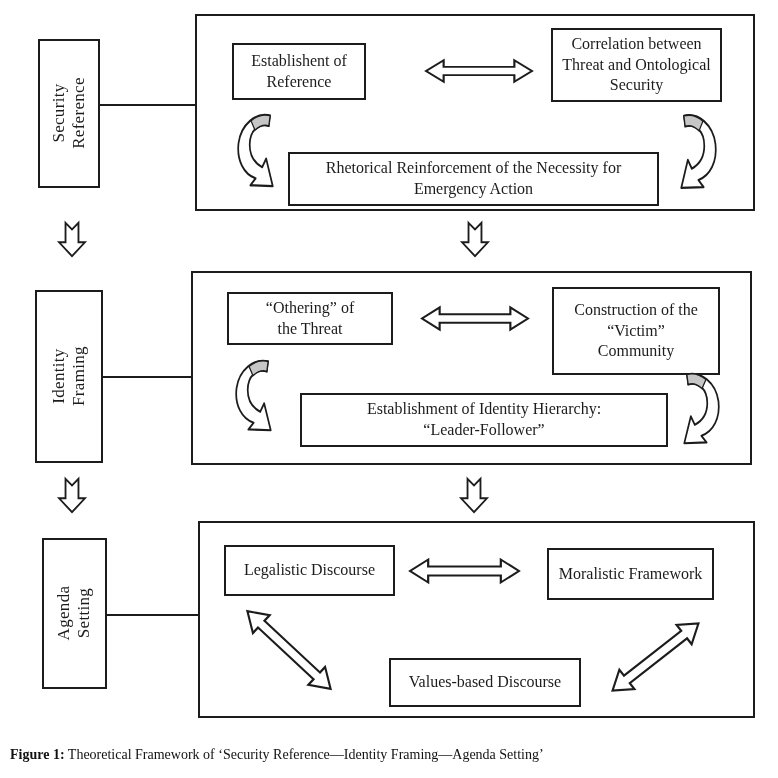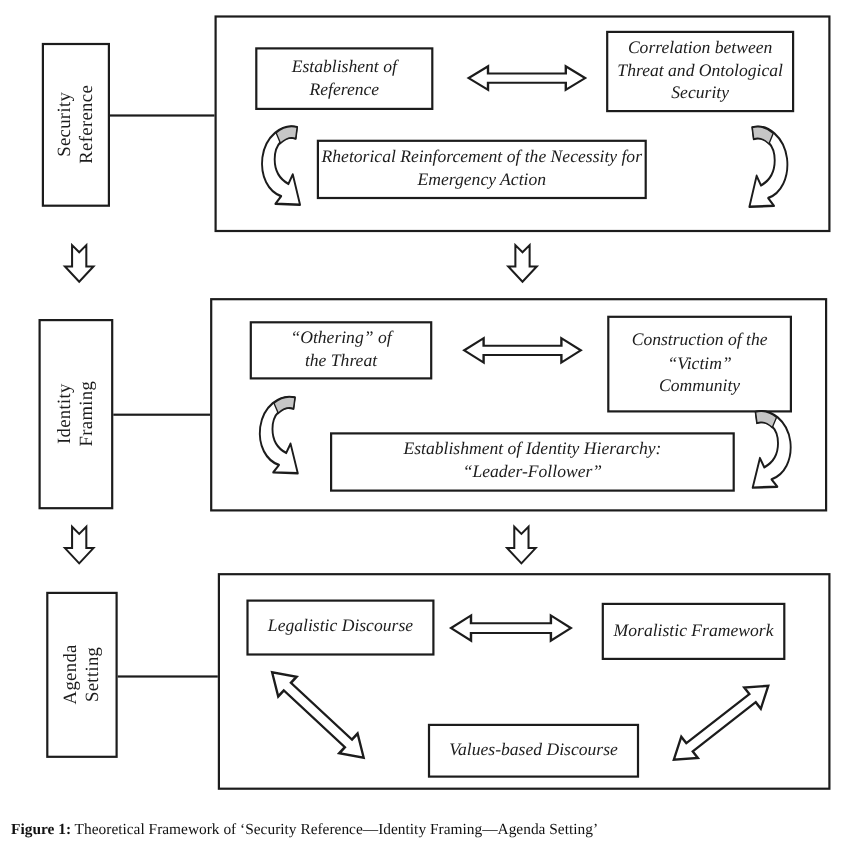--- a/index.html
+++ b/index.html
@@ -7,21 +7,21 @@
     position:relative;width:778px;height:778px;background:#ffffff;
     font-family:"Liberation Serif","DejaVu Serif",serif;color:#1c1c1c;
     overflow:hidden;
   }
   .outerbox{position:absolute;border:2px solid #1c1c1c;background:transparent;box-sizing:border-box;}
   .box{
     position:absolute;border:2px solid #1c1c1c;background:#ffffff;box-sizing:border-box;
     display:flex;align-items:center;justify-content:center;text-align:center;
     padding:2px;
   }
-  .btext{white-space:pre-line;font-size:16px;line-height:1.3;font-style:italic;}
+  .btext{white-space:pre-line;font-size:16px;line-height:1.3;}
   .labelbox{
     position:absolute;border:2px solid #1c1c1c;background:#ffffff;box-sizing:border-box;
     display:flex;align-items:center;justify-content:center;overflow:visible;
   }
   .vtext{
     transform:rotate(-90deg);white-space:pre-line;text-align:center;
     font-size:17px;line-height:1.18;letter-spacing:0.3px;
   }
   .hline{position:absolute;height:2px;background:#1c1c1c;}
   svg.icon{position:absolute;overflow:visible;display:block;}
@@ -54,41 +54,41 @@
   </svg>
 
   
   <div class="labelbox" style="left:38px;top:39px;width:62px;height:149px">
     <span class="vtext">Security
 Reference</span>
   </div>
   <div class="hline" style="left:100px;top:104px;width:95px"></div>
   <div class="outerbox" style="left:195px;top:14px;width:560px;height:197px"></div>
 
-  <div class="box" style="left:232px;top:43px;width:162px;height:57px">
+  <div class="box" style="left:232px;top:43px;width:134px;height:57px">
     <span class="btext">Establishent of
 Reference</span>
   </div>
   <svg class="icon" style="left:424px;top:57px" width="110" height="28" viewBox="0 0 112 34" preserveAspectRatio="none">
       <use href="#hdbl"></use>
     </svg>
   <div class="box" style="left:551px;top:28px;width:171px;height:74px">
     <span class="btext">Correlation between
 Threat and Ontological
 Security</span>
   </div>
 
   <svg class="icon" style="left:228px;top:107px" width="50" height="86" viewBox="0 0 76 100" preserveAspectRatio="none">
       <use href="#curl"></use>
     </svg>
   <svg class="icon flip" style="left:676px;top:107px" width="50" height="88" viewBox="0 0 76 100" preserveAspectRatio="none">
       <use href="#curl"></use>
     </svg>
 
-  <div class="box" style="left:288px;top:127px;width:300px;height:54px">
+  <div class="box" style="left:288px;top:152px;width:371px;height:54px">
     <span class="btext">Rhetorical Reinforcement of the Necessity for
 Emergency Action</span>
   </div>
 
   
   <svg class="icon" style="left:58px;top:221px" width="28" height="37" viewBox="0 0 30 40">
       <use href="#darr"></use>
     </svg>
   <svg class="icon" style="left:461px;top:221px" width="28" height="37" viewBox="0 0 30 40">
       <use href="#darr"></use>

